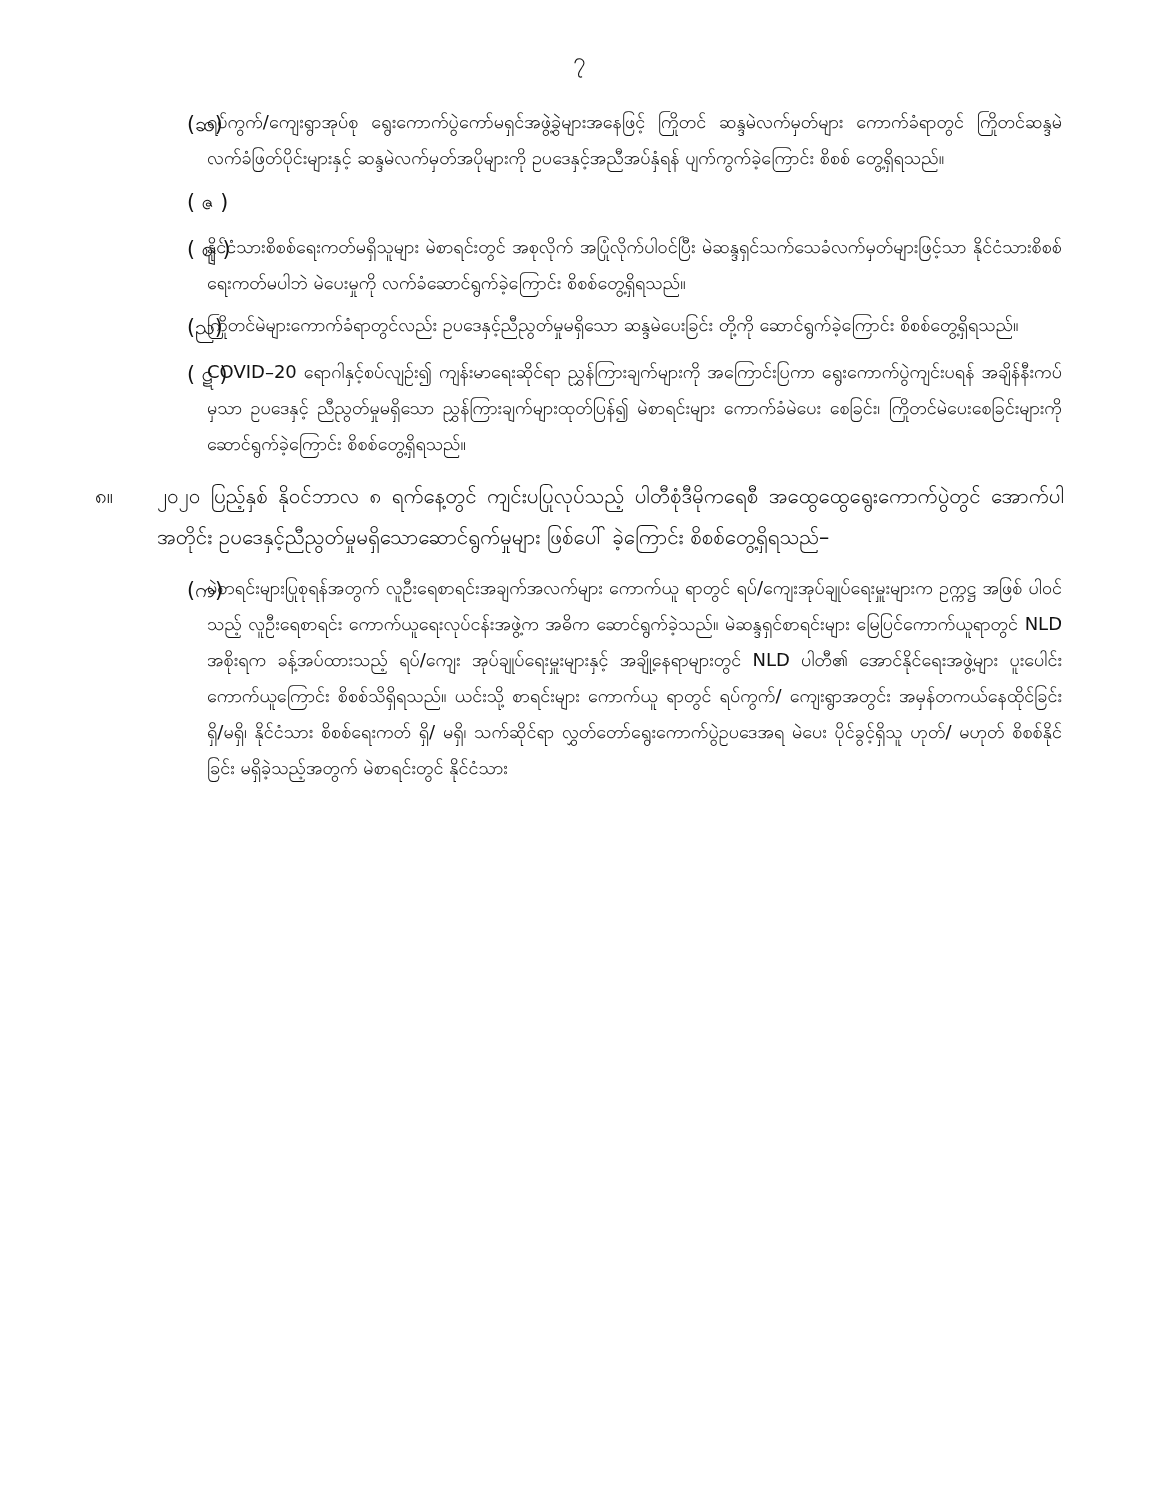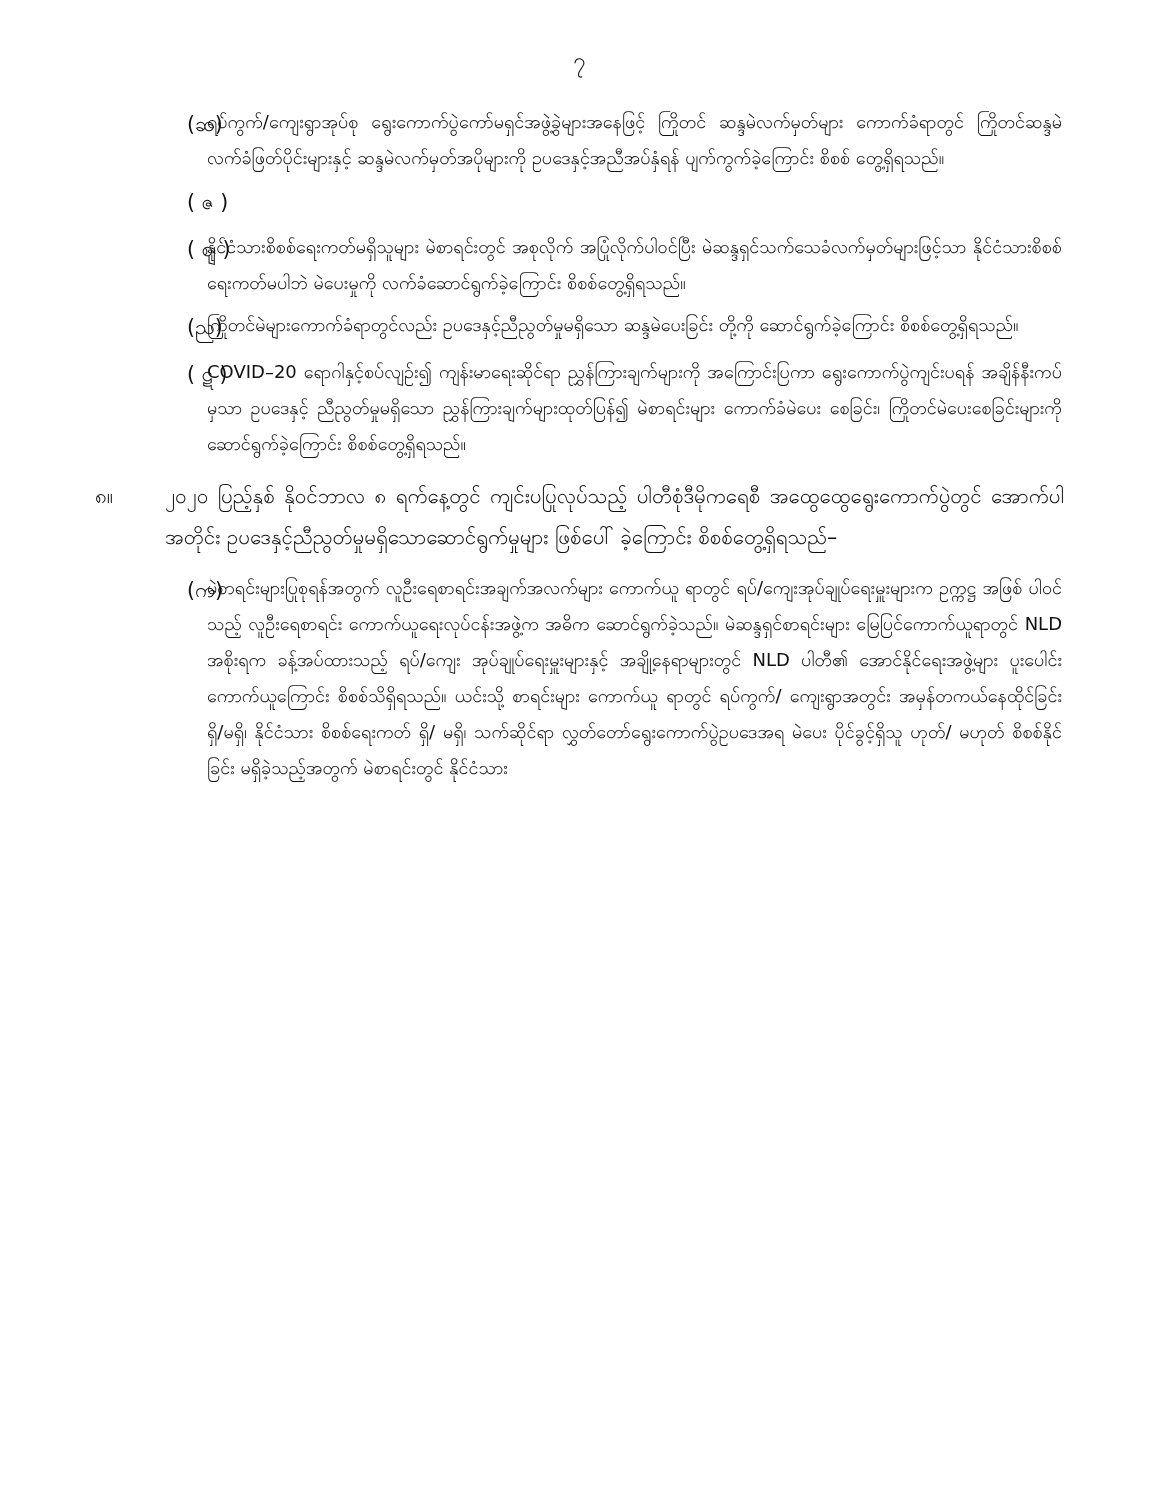--- a/index.html
+++ b/index.html
@@ -74,21 +74,20 @@
     flex: 1 1 auto;
     font-size: 20.5px;
     line-height: 2.0;
     text-align: justify;
   }
   .para-body p {
     margin: 0;
   }
   .para-body p:last-child {
     text-align-last: left;
-    margin-left: 8px;
   }
 </style>
 </head>
 <body>
 
 <div class="page">
 
   <div class="page-number">၇</div>
 
   <div class="item">

